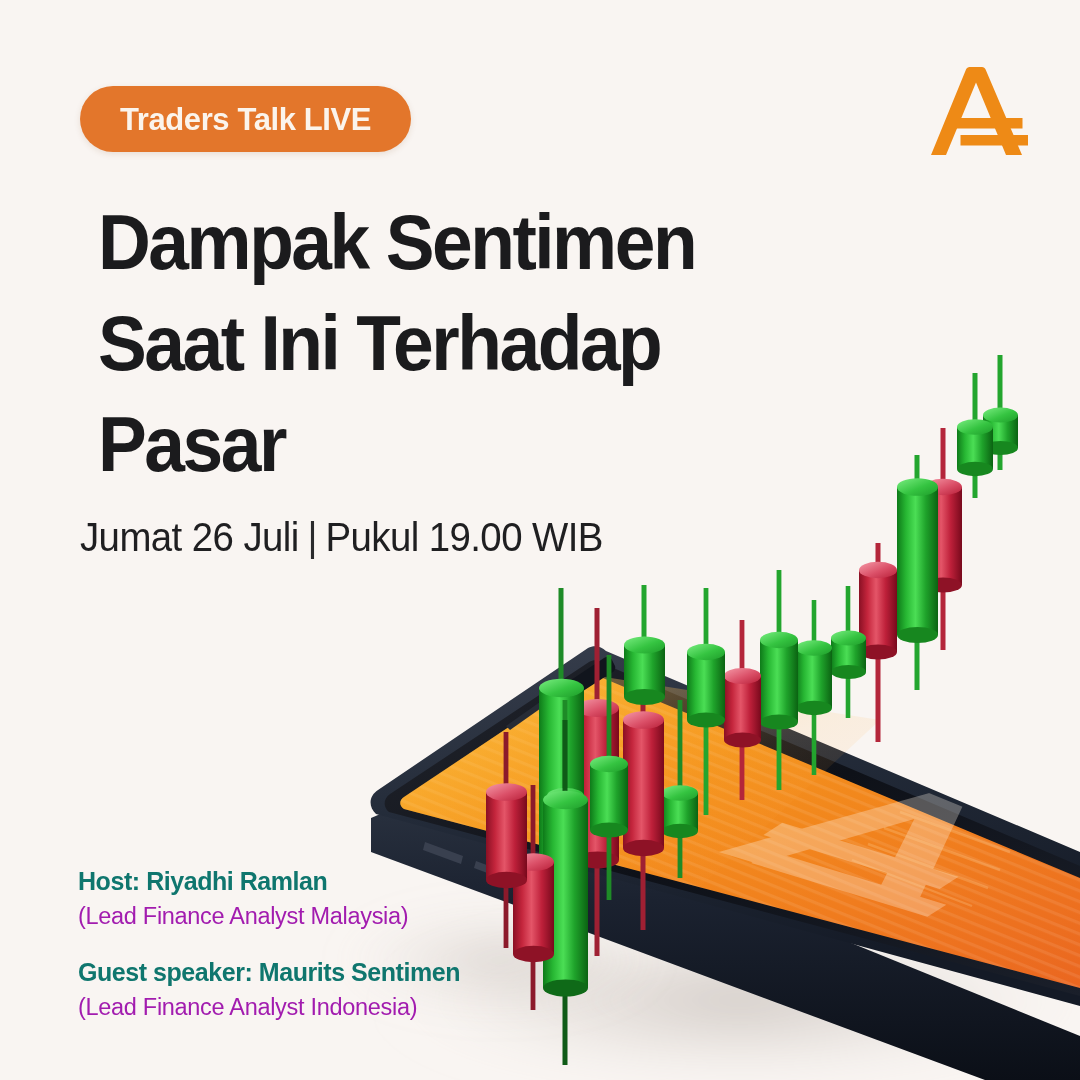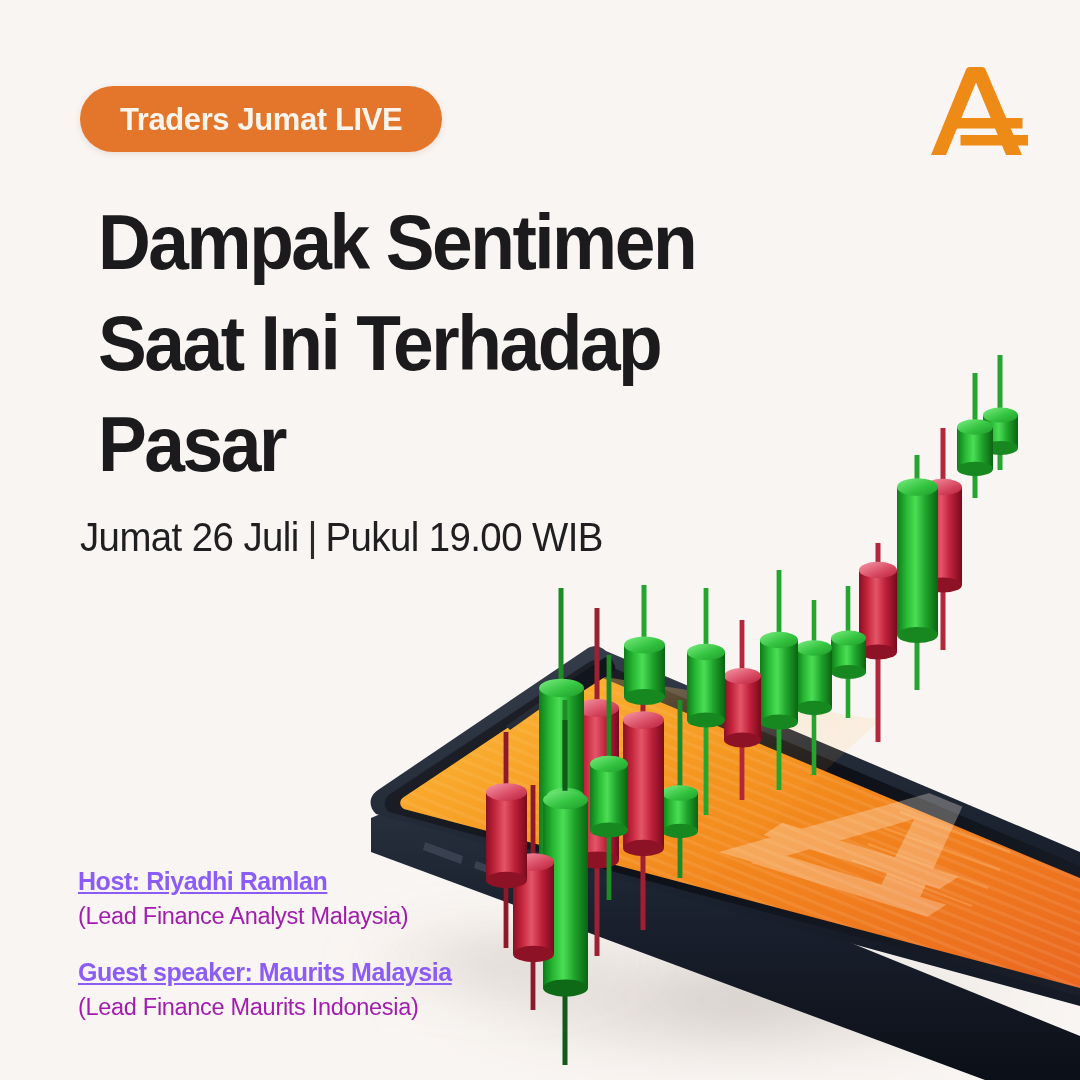--- a/index.html
+++ b/index.html
@@ -105,27 +105,26 @@
     margin: 0 9px;
     color: #2A2A2C;
     font-weight: 300;
   }
 
   
   .credits { position: absolute; left: 78px; top: 866px; }
   .credit-block { margin-bottom: 26px; }
   .credit-block:last-child { margin-bottom: 0; }
   .credit-name {
-    color: #8b5cf6;
+    color: #0f766e;
     font-size: 25px;
     font-weight: bold;
     letter-spacing: -0.45px;
     line-height: 1.22;
     white-space: nowrap;
-    text-decoration: underline;
   }
   .credit-role {
     color: #a21caf;
     font-size: 23.5px;
     font-weight: normal;
     letter-spacing: -0.3px;
     line-height: 1.3;
     margin-top: 4px;
     white-space: nowrap;
   }
@@ -437,41 +436,41 @@
         <ellipse cx="506.5" cy="880" rx="20.5" ry="8.2" fill="#8E1226"></ellipse>
         <ellipse cx="506.5" cy="792" rx="20.5" ry="8.8" fill="url(#bearCap)"></ellipse>
       </g>
 
     </g>
   </svg>
 
   <div class="textlayer">
 
     <div class="badge">
-      <span>Traders Jumat LIVE</span>
+      <span>Traders Talk LIVE</span>
     </div>
 
     <div class="headline">
       <span class="hl">Dampak Sentimen</span>
       <span class="hl">Saat Ini Terhadap</span>
       <span class="hl">Pasar</span>
     </div>
 
     <div class="subtitle">
       <span>Jumat 26 Juli</span><span class="sep">|</span><span>Pukul 19.00 WIB</span>
     </div>
 
     <div class="credits">
       <div class="credit-block">
         <div class="credit-name">Host: Riyadhi Ramlan</div>
         <div class="credit-role">(Lead Finance Analyst Malaysia)</div>
       </div>
       <div class="credit-block">
-        <div class="credit-name">Guest speaker: Maurits Malaysia</div>
-        <div class="credit-role">(Lead Finance Maurits Indonesia)</div>
+        <div class="credit-name">Guest speaker: Maurits Sentimen</div>
+        <div class="credit-role">(Lead Finance Analyst Indonesia)</div>
       </div>
     </div>
 
     <svg class="logo" viewBox="0 0 98 97" xmlns="http://www.w3.org/2000/svg">
       <g fill="#EE8A16">
         <path d="M39.6 4 L52.0 4 C53.6 4 55.0 5.0 55.6 6.5 L92.0 92.0 L76.0 92.0
                  L46.0 19.5 L16.0 92.0 L1.0 92.0 L36.0 6.5 C36.6 5.0 38.0 4 39.6 4 Z"></path>
         <rect x="24.5" y="55.0" width="68.0" height="10.5"></rect>
         <rect x="30.5" y="72.0" width="68.0" height="10.5"></rect>
       </g>

